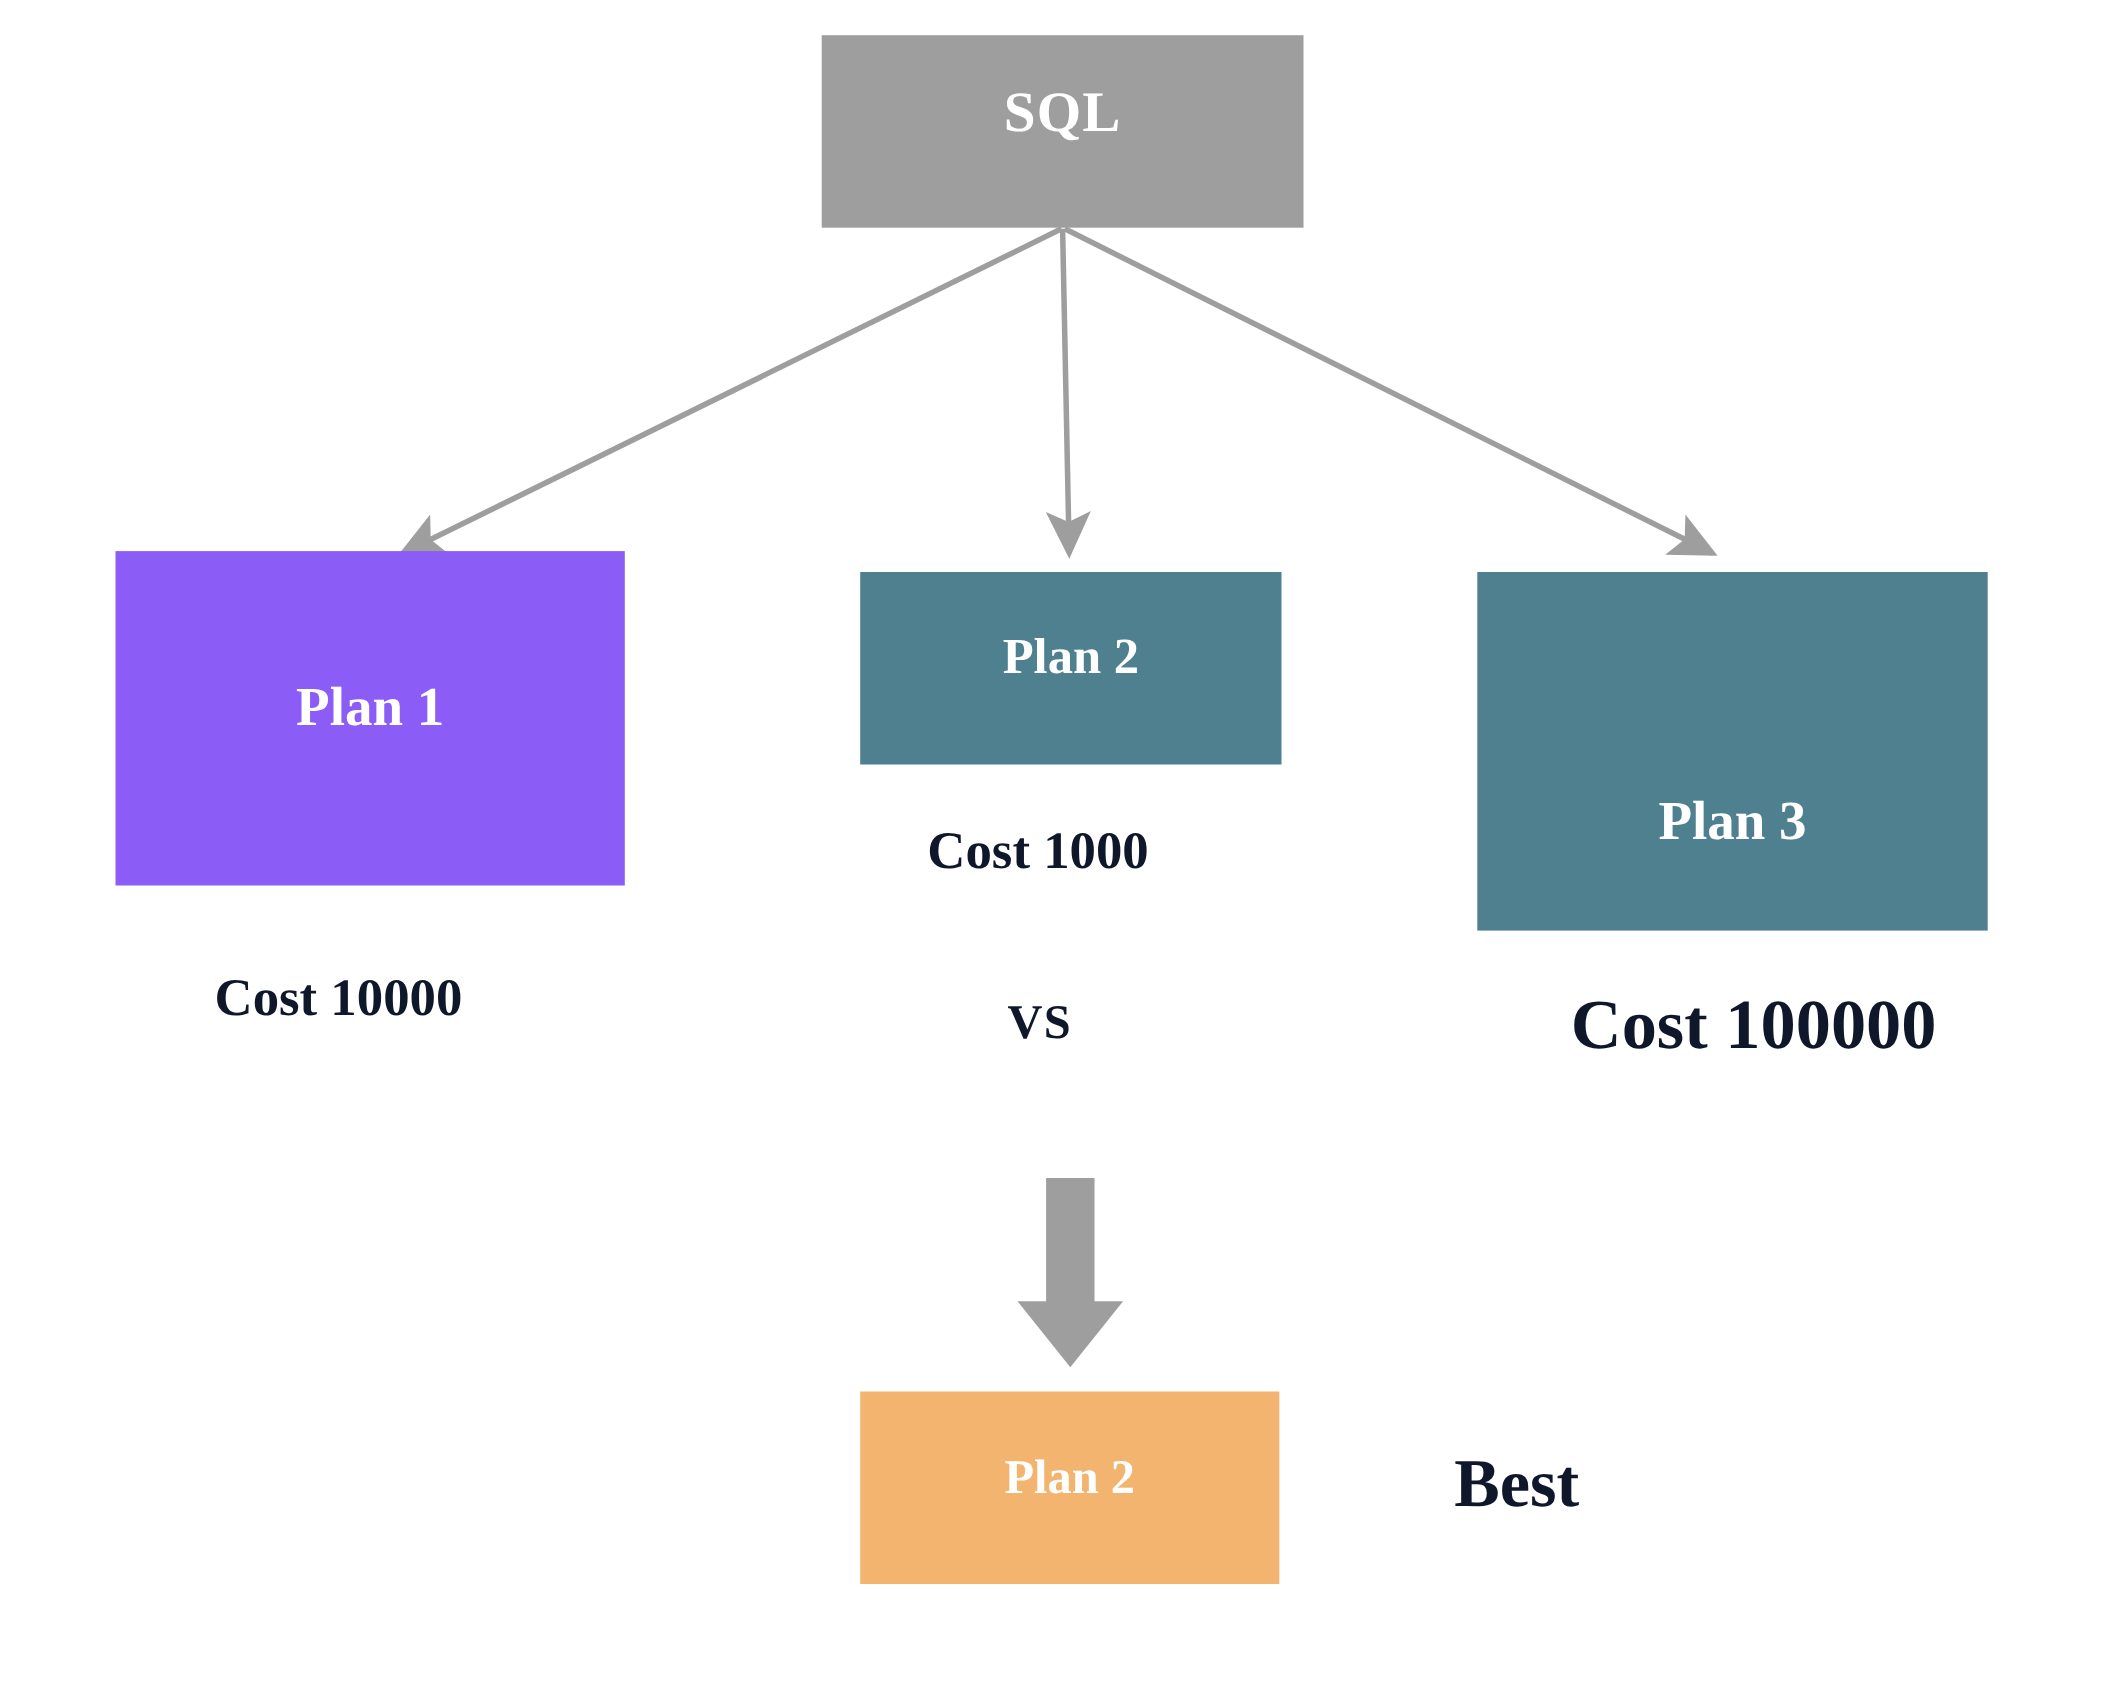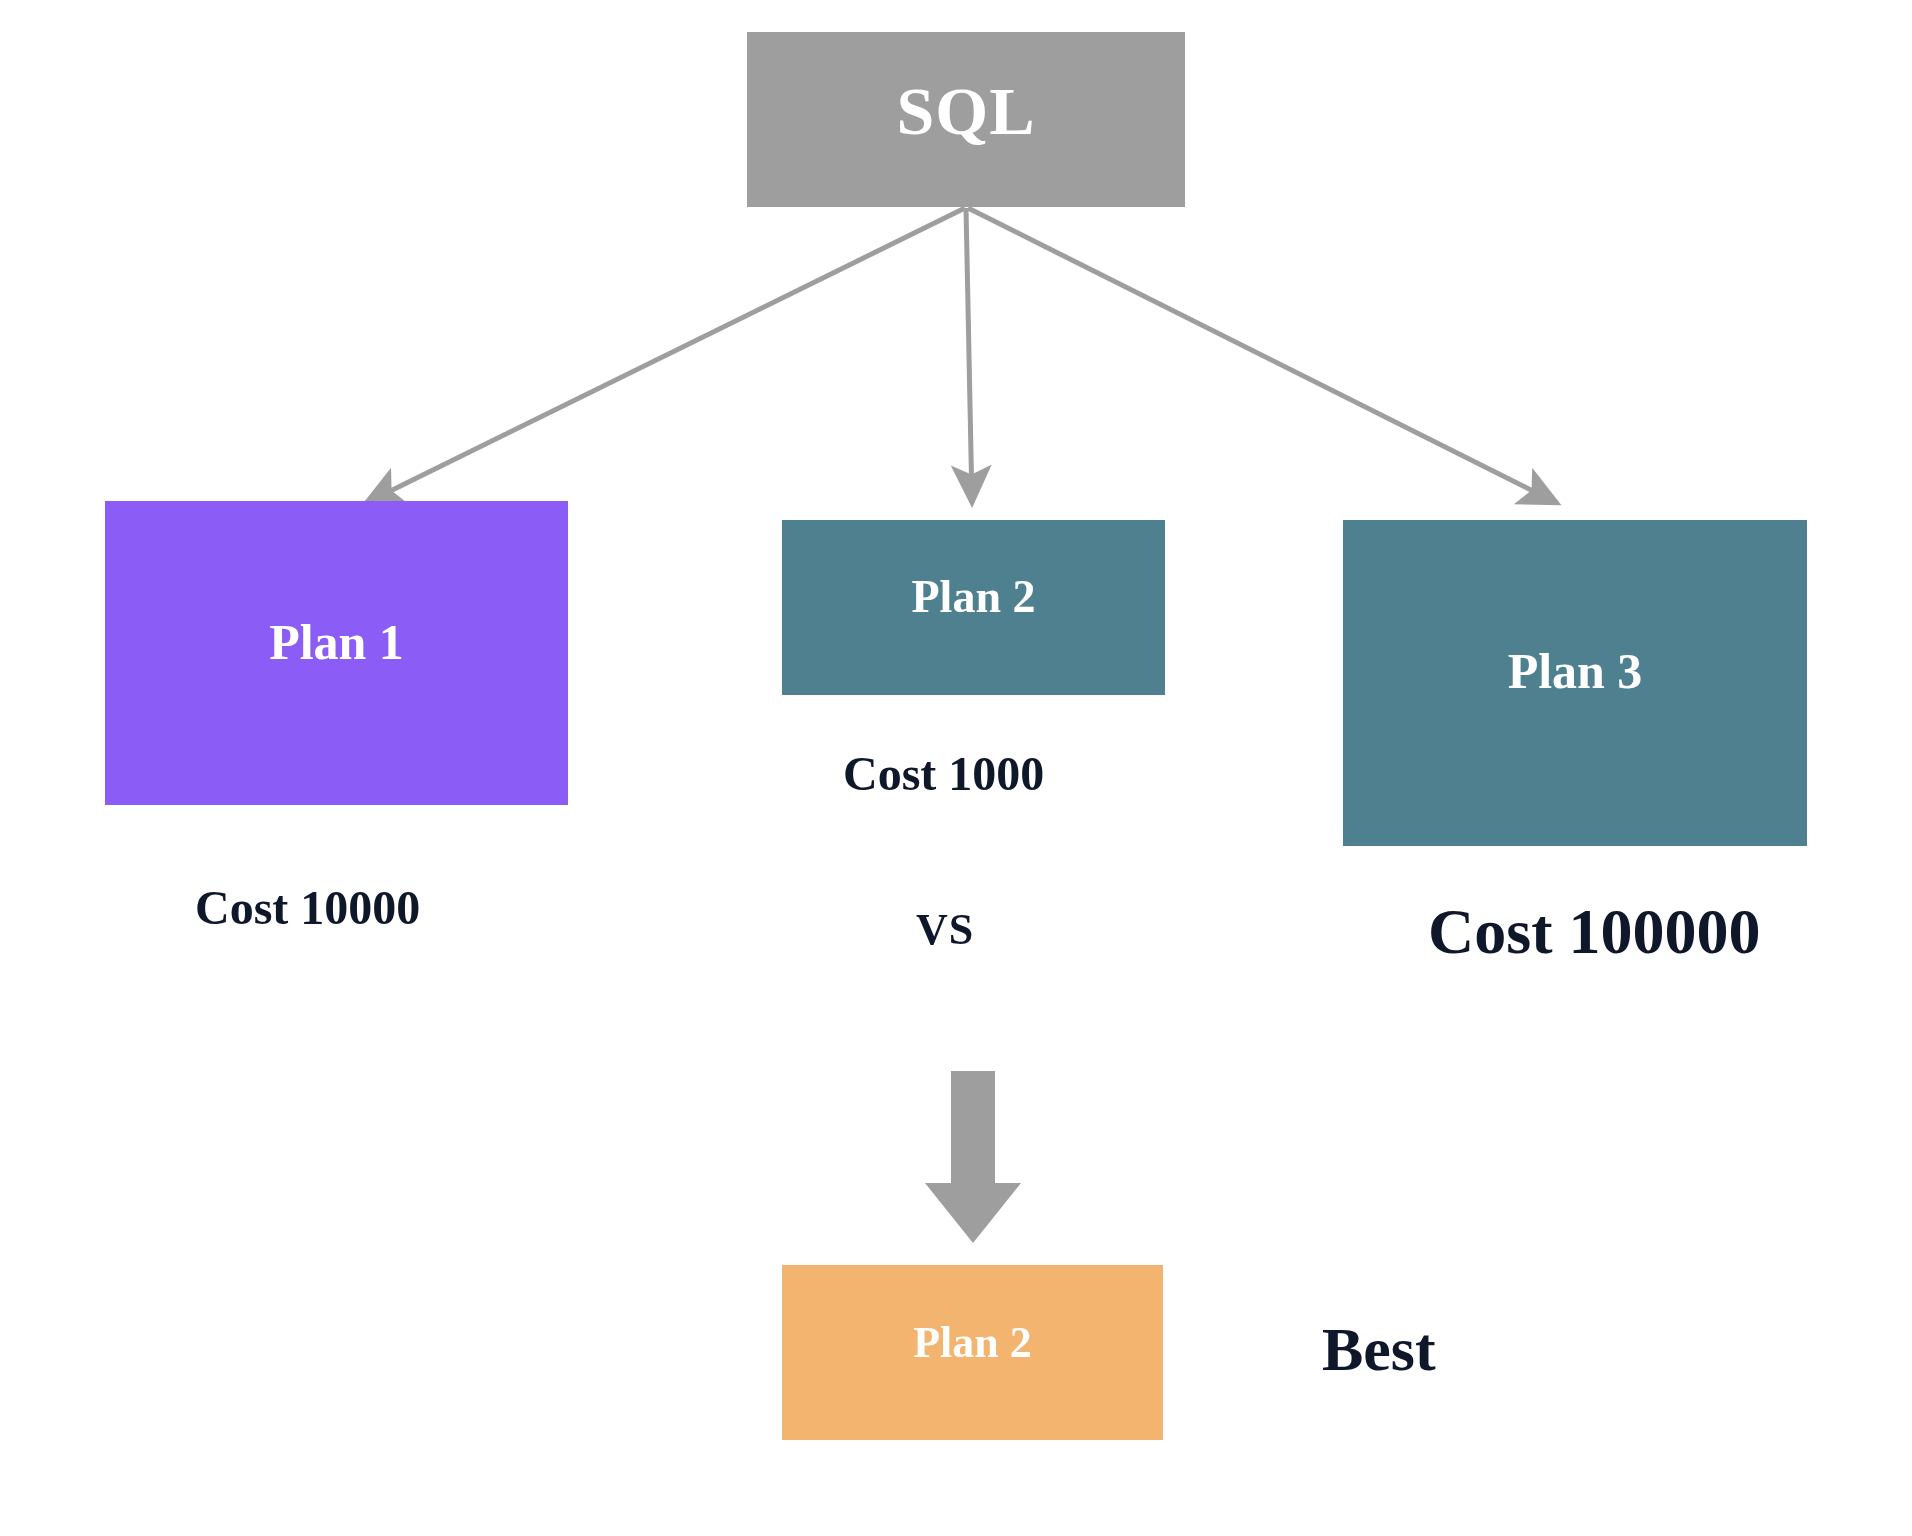--- a/index.html
+++ b/index.html
@@ -42,21 +42,21 @@
   
   #node-sql {
     left: 747px;
     top: 32px;
     width: 438px;
     height: 175px;
     background: #9e9e9e;
   }
   #node-sql > .node-label {
     margin-top: 45px;
-    font-size: 68px;
+    font-size: 52px;
     letter-spacing: 1px;
   }
   
   #node-plan1 {
     left: 105px;
     top: 501px;
     width: 463px;
     height: 304px;
     background: #8b5cf6;
   }
@@ -74,20 +74,21 @@
   #node-plan2 > .node-label {
     margin-top: 54px;
     font-size: 46px;
   }
   #node-plan3 {
     left: 1343px;
     top: 520px;
     width: 464px;
     height: 326px;
     background: #4f808f;
+    align-items: center;
   }
   #node-plan3 > .node-label {
     margin-top: 126px;
     font-size: 50px;
   }
   
   #node-winner {
     left: 782px;
     top: 1265px;
     width: 381px;

